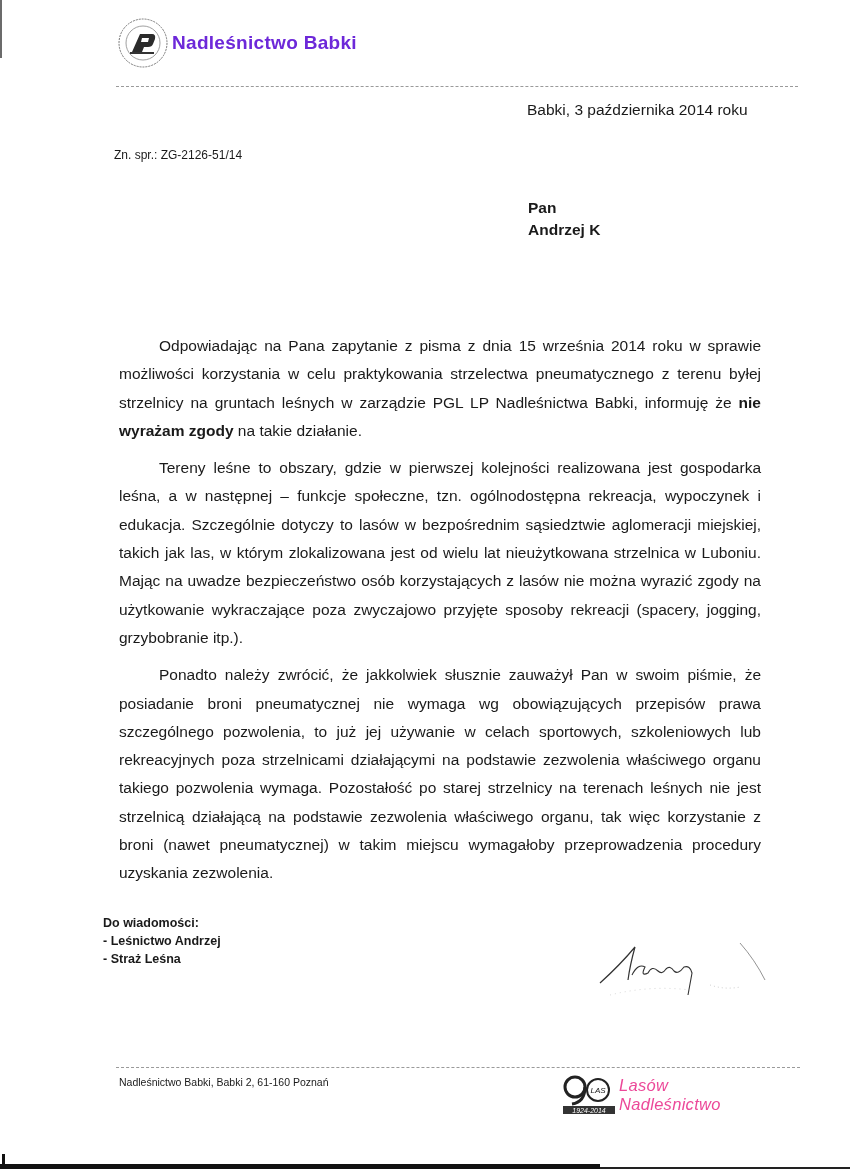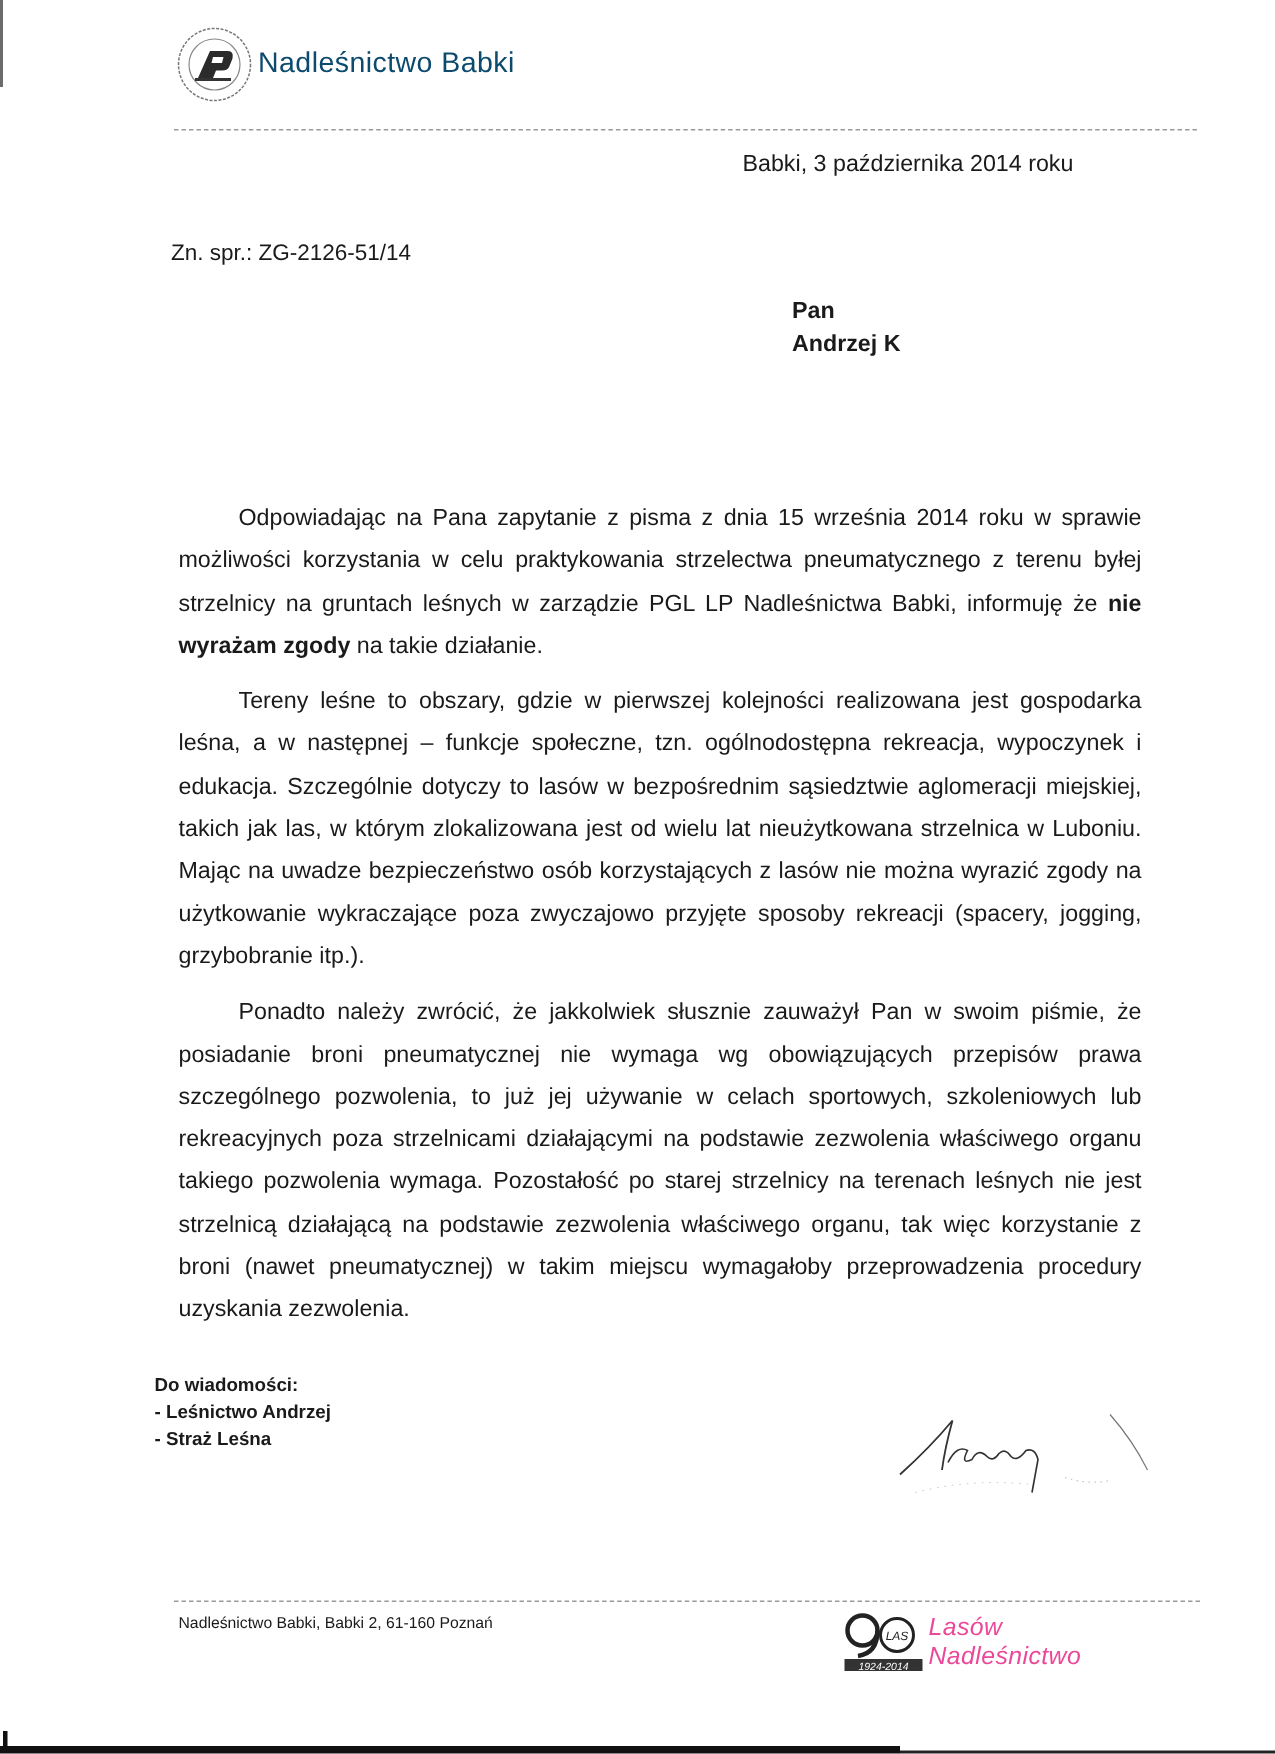--- a/index.html
+++ b/index.html
@@ -28,32 +28,32 @@
     }
     
     .letterhead {
       position: absolute; left: 116px; top: 16px; height: 54px;
       display: flex; align-items: center;
     }
     .emblem {
       width: 54px; height: 54px; position: relative;
     }
     .letterhead-title {
-      font-size: 19px; letter-spacing: 0.3px; margin-left: 2px; color: #0c4a6e;
-      font-weight: normal;
+      font-size: 19px; letter-spacing: 0.3px; margin-left: 2px; color: #6d28d9;
+      font-weight: bold;
     }
     .header-rule {
       position: absolute; left: 116px; top: 86px; width: 682px; height: 0;
       border-top: 1px dashed #9a9a9a;
     }
     .date-line {
-      position: absolute; left: 495px; top: 101px; font-size: 15.5px;
+      position: absolute; left: 527px; top: 101px; font-size: 15.5px;
     }
     .ref-line {
-      position: absolute; left: 114px; top: 160px; font-size: 15px;
+      position: absolute; left: 114px; top: 148px; font-size: 12px;
     }
     .recipient {
       position: absolute; left: 528px; top: 197px; font-size: 15.5px; font-weight: bold;
       line-height: 22px;
     }
     .body-text {
       position: absolute; left: 119px; top: 332px; width: 642px;
       font-size: 15.5px; line-height: 28.3px; text-align: justify;
       font-family: "Liberation Sans Narrow", "Liberation Sans", sans-serif;
     }

